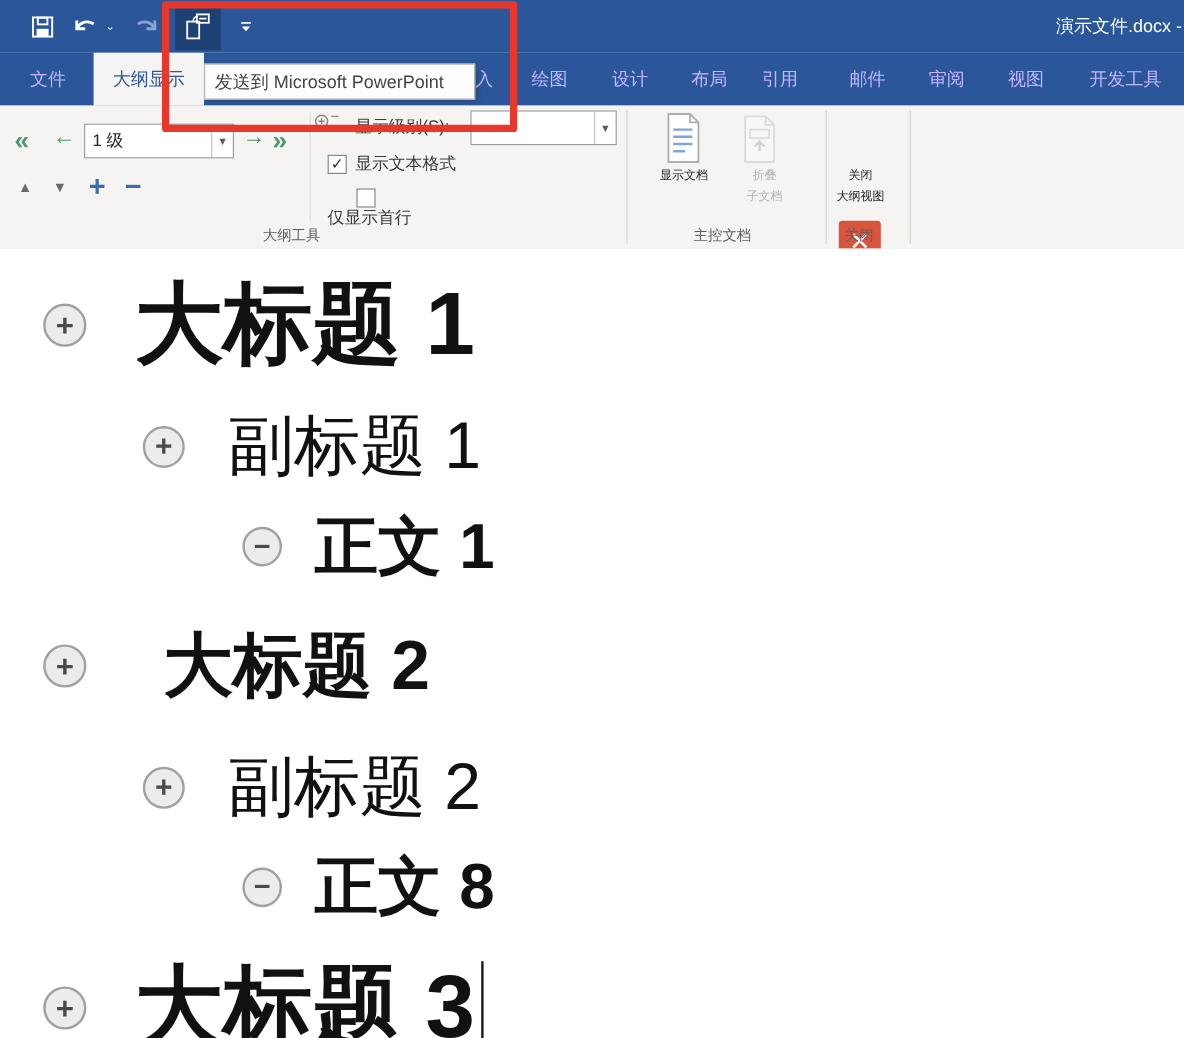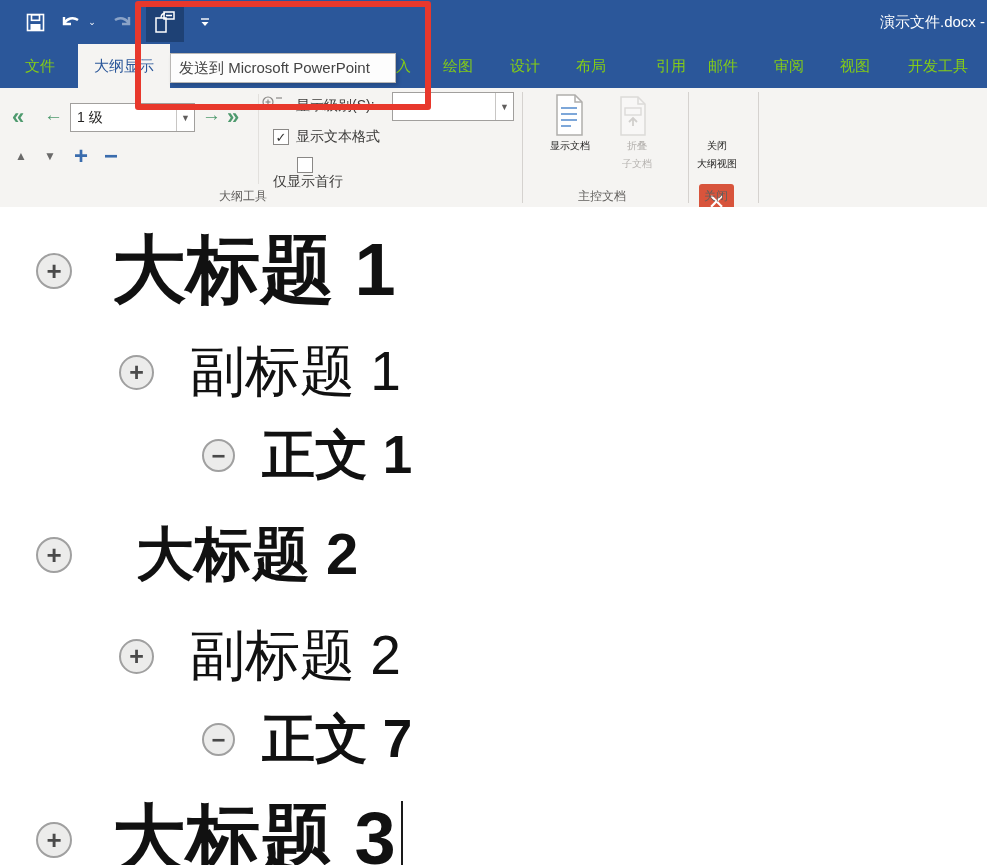--- a/index.html
+++ b/index.html
@@ -7,21 +7,21 @@
   #app{position:relative;width:987px;height:865px;overflow:hidden;background:#ffffff;}
 
   
   #titlebar{position:absolute;left:0;top:0;width:987px;height:44px;background:#2b579a;}
   .qat-icon{position:absolute;top:0;height:44px;display:flex;align-items:center;justify-content:center;color:#fff;}
   #ppt-btn{position:absolute;left:146px;top:3px;width:38px;height:39px;background:#1e4175;display:flex;align-items:center;justify-content:center;}
   #win-title{position:absolute;right:2px;top:0;height:44px;display:flex;align-items:center;color:#ffffff;font-size:15px;white-space:nowrap;}
 
   
   #tabrow{position:absolute;left:0;top:44px;width:987px;height:44px;background:#2b579a;}
-  .tab{position:absolute;top:0;height:44px;display:flex;align-items:center;justify-content:center;color:#84cc16;font-size:15px;cursor:default;white-space:nowrap;}
+  .tab{position:absolute;top:0;height:44px;display:flex;align-items:center;justify-content:center;color:#c4b5fd;font-size:15px;cursor:default;white-space:nowrap;}
   .tab.active{background:#f5f4f2;color:#2b579a;}
 
   
   #ribbon{position:absolute;left:0;top:88px;width:987px;height:119px;background:#f5f4f2;border-bottom:1px solid #d2d0ce;}
   .vsep{position:absolute;top:4px;width:1px;height:111px;background:#d5d2cf;}
   .vsep-light{position:absolute;top:6px;width:1px;height:90px;background:#e2e0dd;}
   .grp-label{position:absolute;top:100px;font-size:12px;color:#605e5c;transform:translateX(-50%);white-space:nowrap;}
   .green-arrow{position:absolute;color:#4e9a6e;font-weight:bold;cursor:pointer;}
   .gray-tri{position:absolute;color:#6a6a6a;font-size:12px;cursor:pointer;}
   .blue-op{position:absolute;color:#3a6cad;font-weight:bold;font-size:24px;cursor:pointer;line-height:1;}
@@ -93,21 +93,21 @@
     <div id="win-title">演示文件.docx -</div>
   </div>
 
   <div id="tabrow">
       <div class="tab" style="left: 40px; transform: translateX(-50%);">文件</div>
       <div class="tab active" style="left: 78px; width: 92px;">大纲显示</div>
       <div class="tab" style="left: 396px;">入</div>
       <div class="tab" style="left: 458px; transform: translateX(-50%);">绘图</div>
       <div class="tab" style="left: 525px; transform: translateX(-50%);">设计</div>
       <div class="tab" style="left: 591px; transform: translateX(-50%);">布局</div>
-      <div class="tab" style="left: 671px; transform: translateX(-50%);">引用</div>
+      <div class="tab" style="left: 650px; transform: translateX(-50%);">引用</div>
       <div class="tab" style="left: 723px; transform: translateX(-50%);">邮件</div>
       <div class="tab" style="left: 789px; transform: translateX(-50%);">审阅</div>
       <div class="tab" style="left: 855px; transform: translateX(-50%);">视图</div>
       <div class="tab" style="left: 938px; transform: translateX(-50%);">开发工具</div>
     </div>
 
   <div id="ribbon">
 
     <div class="green-arrow" style="left:12px;top:16px;font-size:22px;">«</div>
     <div class="green-arrow" style="left:44px;top:16px;font-size:19px;">←</div>
@@ -207,21 +207,21 @@
       <div class="outline-row" style="top: 300px; left: 36px; height: 96px;">
         <div class="o-circle" style="height: 36px; width: 36px; font-size: 26px;">+</div>
         <div class="o-text" style="margin-left: 64px; font-size: 58px; font-weight: 700;">大标题 2</div>
       </div>
       <div class="outline-row" style="top: 413px; left: 119px; height: 72px;">
         <div class="o-circle" style="height: 35px; width: 35px; font-size: 25px;">+</div>
         <div class="o-text" style="margin-left: 36px; font-size: 55px; font-weight: 400;">副标题 2</div>
       </div>
       <div class="outline-row" style="top: 498px; left: 202px; height: 69px;">
         <div class="o-circle" style="height: 33px; width: 33px; font-size: 24px;">−</div>
-        <div class="o-text" style="margin-left: 27px; font-size: 53px; font-weight: 600;">正文 7</div>
+        <div class="o-text" style="margin-left: 27px; font-size: 53px; font-weight: 600;">正文 8</div>
       </div>
       <div class="outline-row" style="top: 585px; left: 36px; height: 96px;">
         <div class="o-circle" style="height: 36px; width: 36px; font-size: 26px;">+</div>
         <div class="o-text" style="margin-left: 40px; font-size: 74px; font-weight: 700;">大标题 3</div>
         <span class="caret" style="height: 78px;"></span>
       </div>
     </div>
 
   <div id="tooltip">
     <span>发送到 Microsoft PowerPoint</span>

